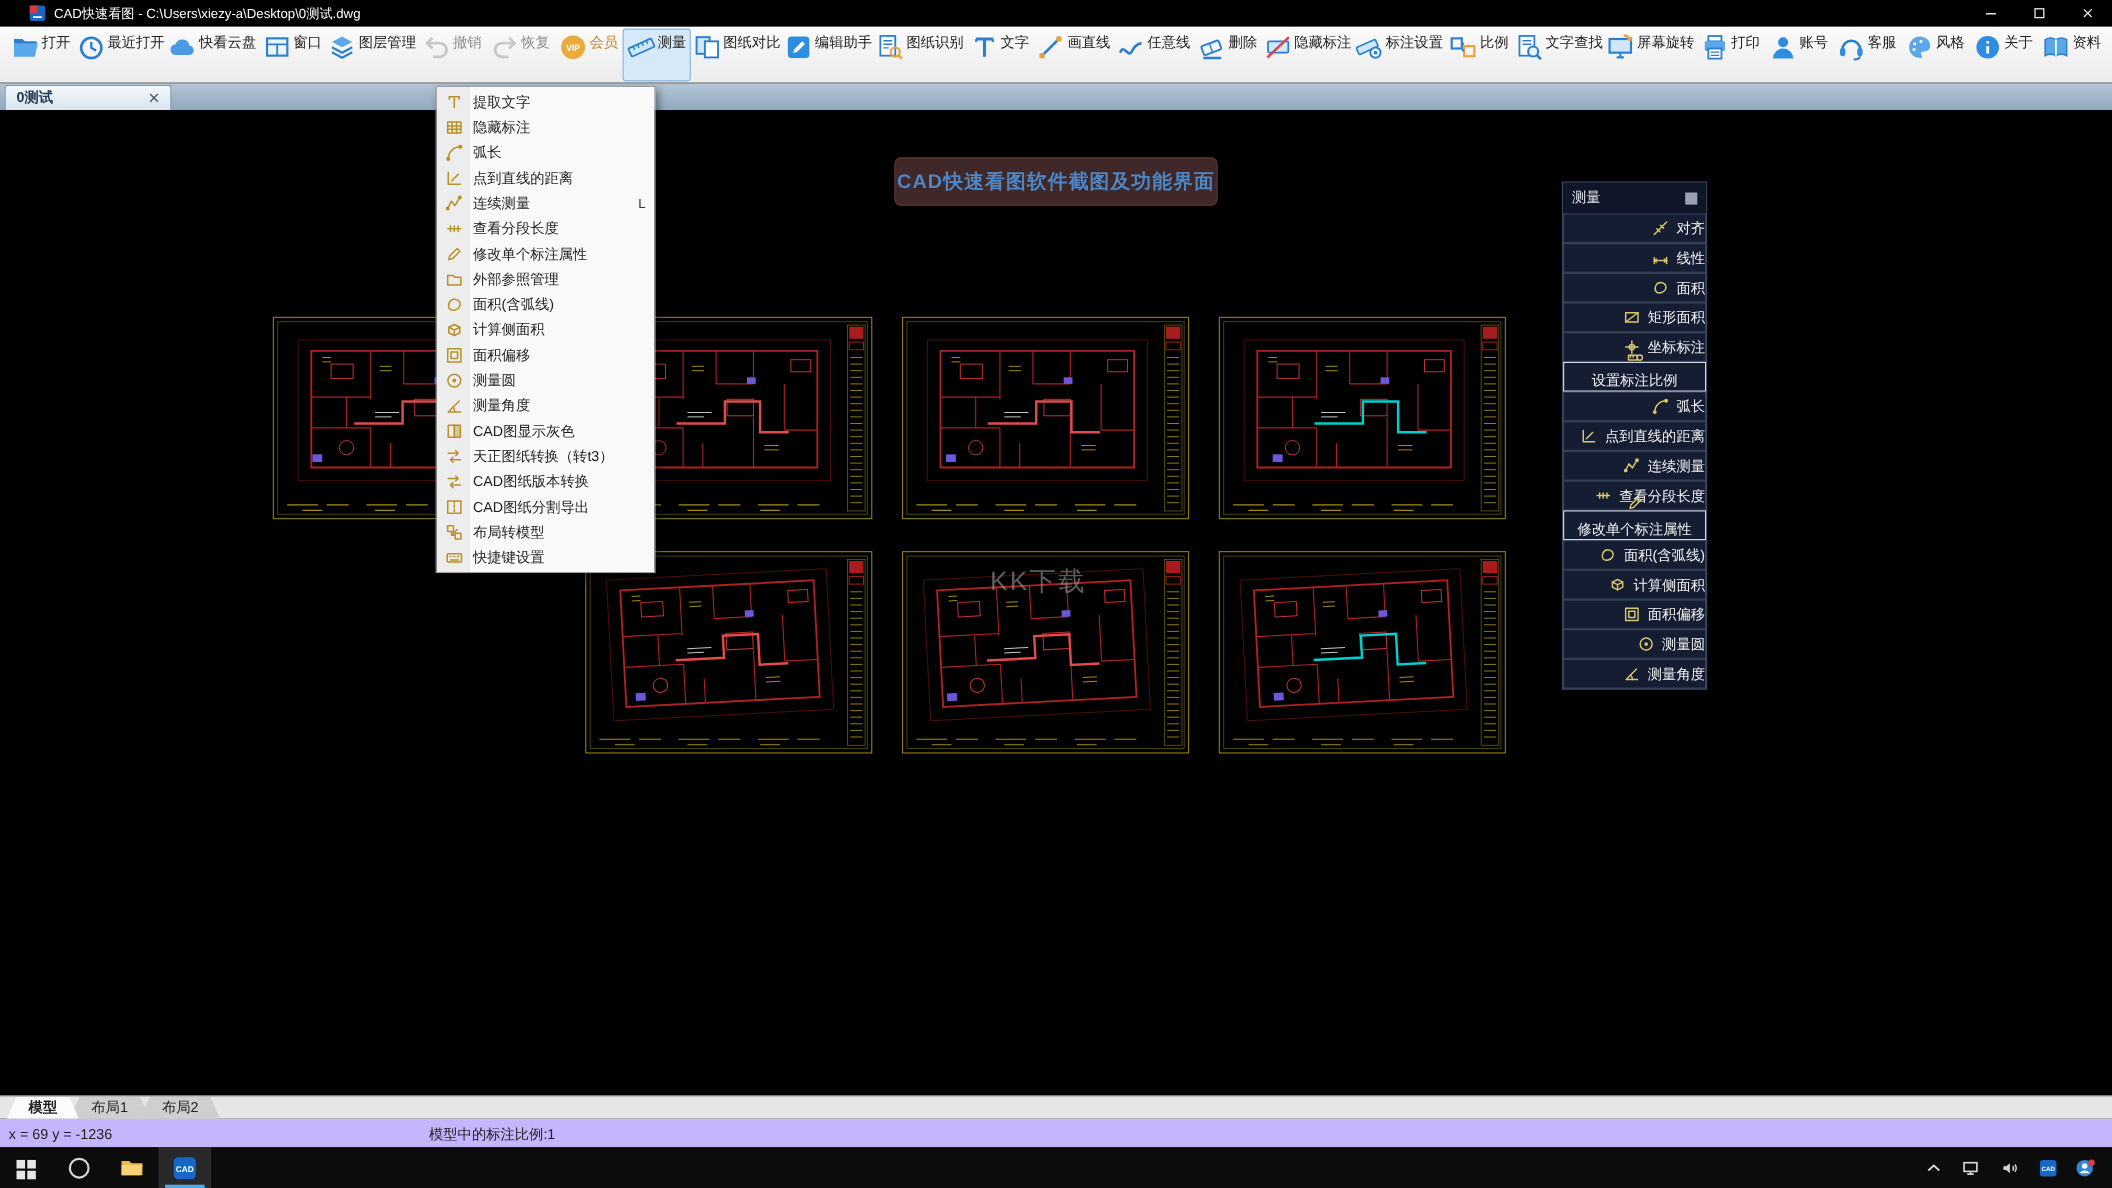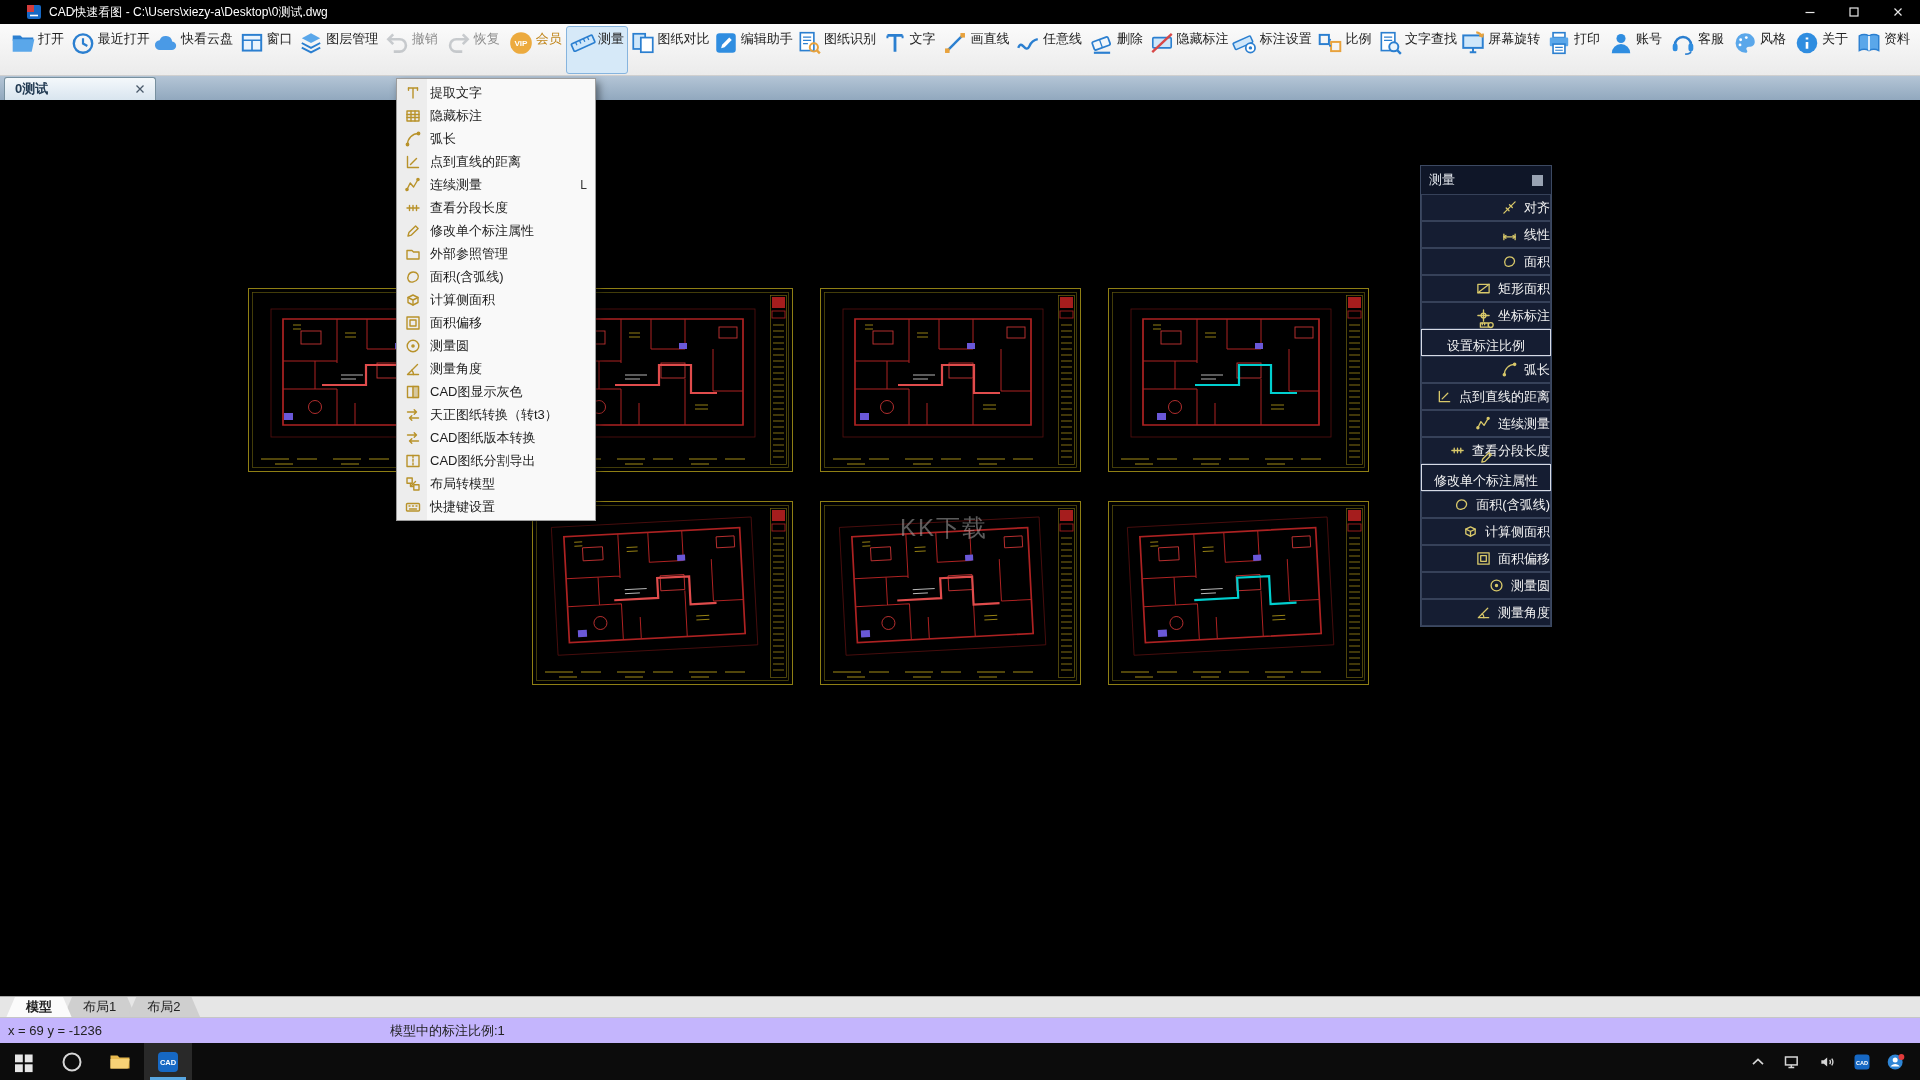--- a/index.html
+++ b/index.html
@@ -393,20 +393,21 @@
     <span>0测试</span>
     <span class="tab-close">
       <svg width="10" height="10" viewBox="0 0 10 10">
           <path d="M1.5 1.5l7 7M8.5 1.5l-7 7" stroke="#4a5a6a" stroke-width="1.3"></path>
         </svg>
     </span>
   </div>
 </div>
 
 <div class="canvas" id="canvas">
+  <div class="banner">CAD快速看图软件截图及功能界面</div>
   <div class="watermark">KK下载</div>
 <div class="drawing" style="left: 245px; top: 185px;"><svg width="267" height="190" viewBox="0 0 267 190">
   <rect x="3.5" y="3.5" width="260" height="183" fill="none" stroke="#8f7f14" stroke-width="1"></rect>
   <rect x="7.5" y="7.5" width="252" height="175" fill="none" stroke="#5f560e" stroke-width="0.7"></rect>
   <rect x="241.5" y="10.5" width="16" height="169" fill="none" stroke="#6f6310" stroke-width="0.7"></rect>
   <rect x="243" y="12" width="13" height="11" fill="#a51d1d"></rect>
   <rect x="243" y="26" width="13" height="7" fill="none" stroke="#a51d1d" stroke-width="0.9"></rect>
   <g stroke="#a38c16" stroke-width="0.8">
           <line x1="244" y1="40" x2="255" y2="40"></line>
           <line x1="244" y1="46" x2="255" y2="46"></line>

